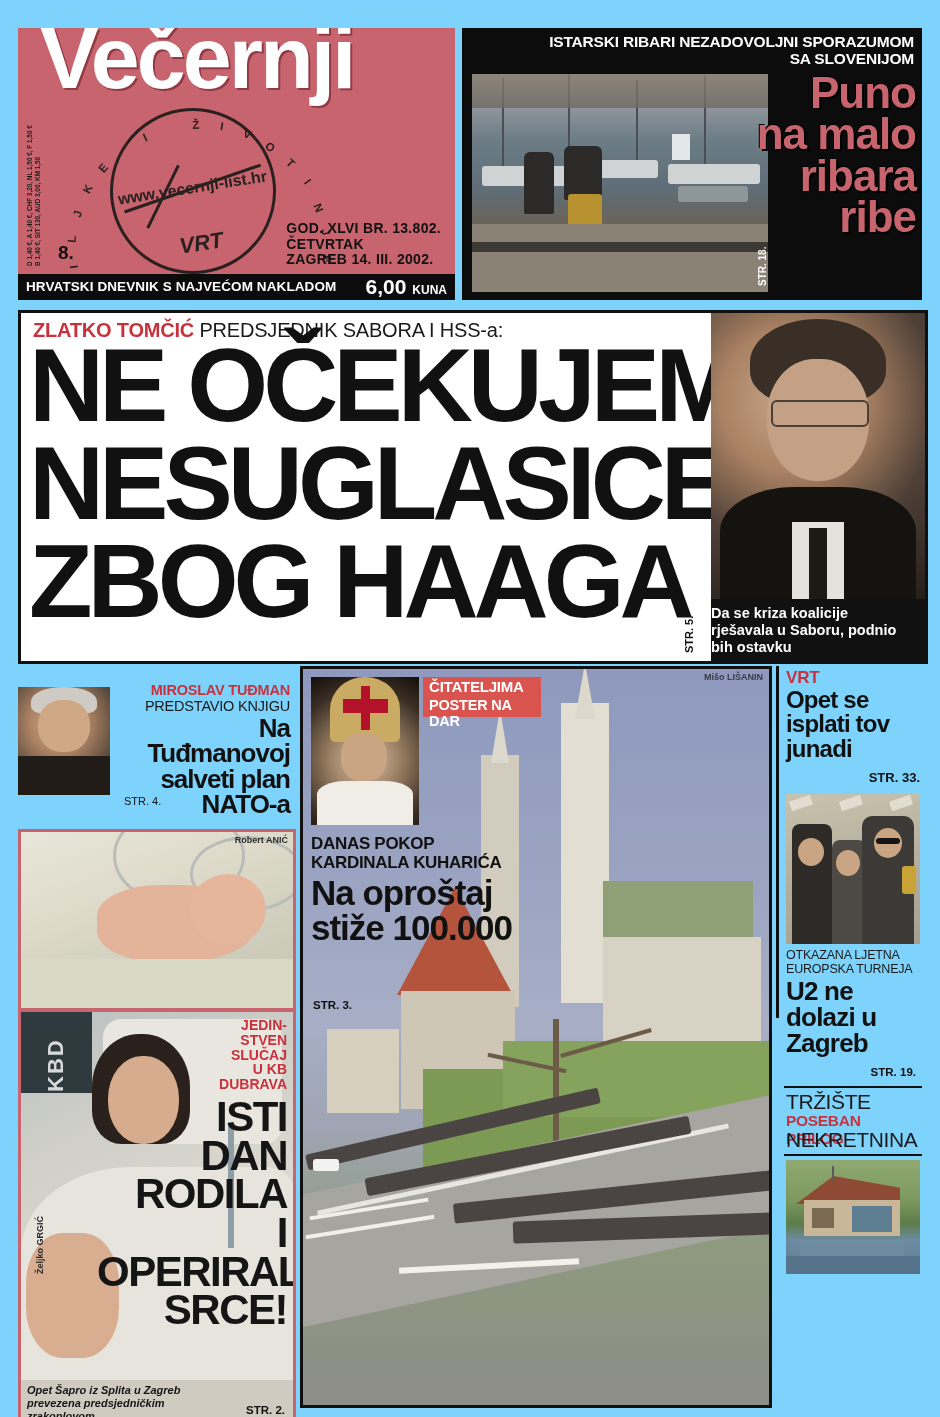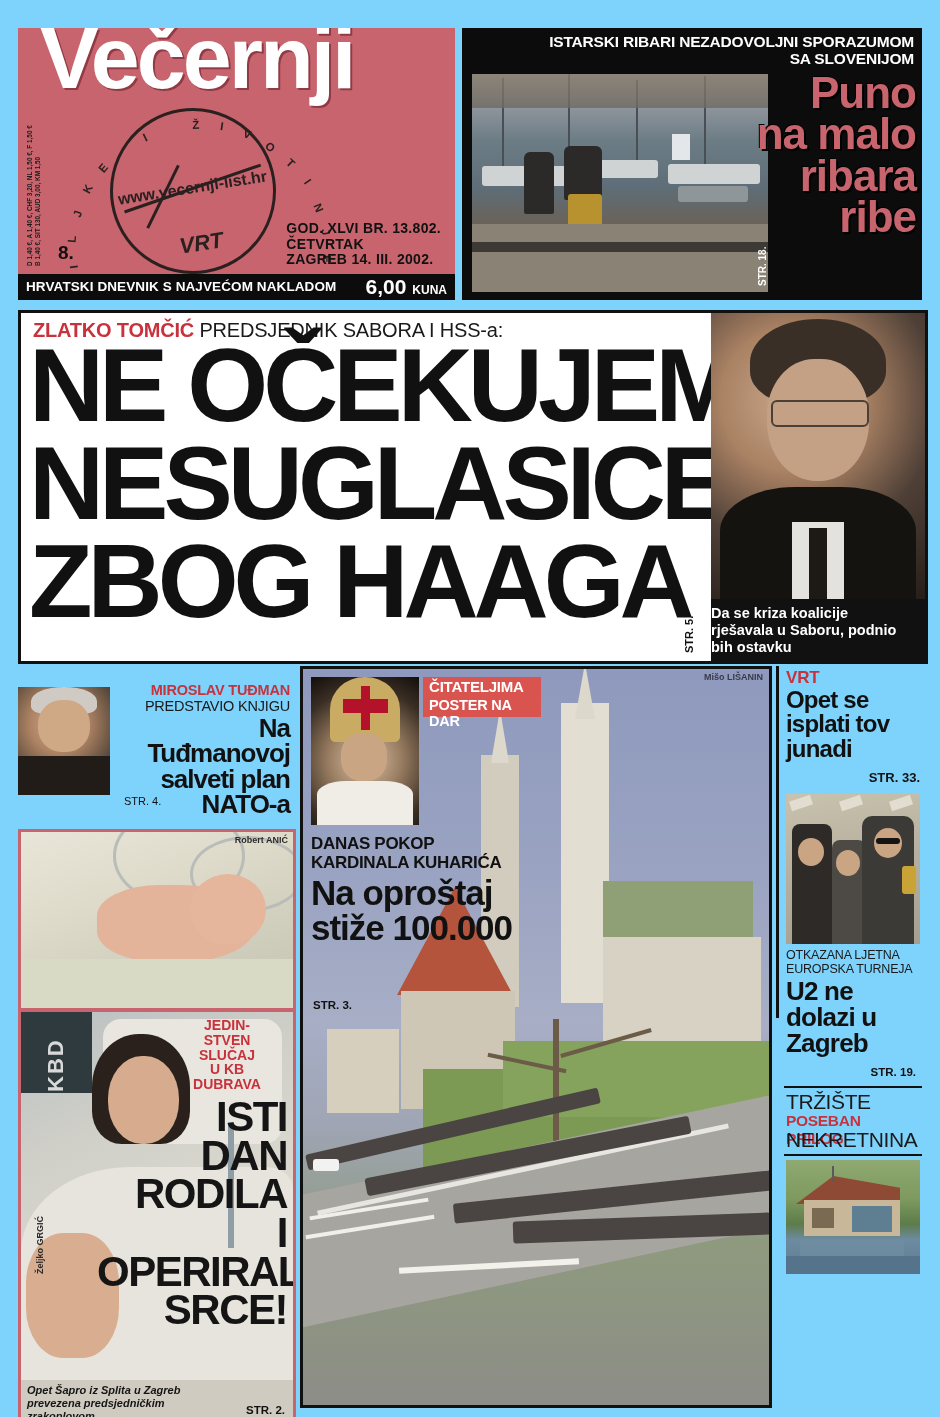--- a/index.html
+++ b/index.html
@@ -76,21 +76,21 @@
   #tudman-str{position:absolute;left:106px;top:112px;font-size:11px;font-weight:normal;color:#111;}
 
   #baby-box{position:absolute;left:0;top:146px;width:272px;height:176px;border:3px solid #c8646d;overflow:hidden;background:#d8d4c6;}
   #baby-credit{position:absolute;right:5px;top:3px;font-size:9px;font-weight:bold;color:#2a2a2a;}
 
   #hosp-box{position:absolute;left:0;top:326px;width:272px;height:410px;border:3px solid #c8646d;overflow:hidden;background:#cfcbc0;}
   #hosp-photo{position:absolute;left:0;top:0;width:272px;height:368px;overflow:hidden;}
   #hosp-kbd{position:absolute;left:6px;top:80px;width:20px;color:#d9d9d9;font-size:22px;font-weight:bold;letter-spacing:2px;}
   #hosp-kbd span{display:block;transform:rotate(-90deg);transform-origin:left top;position:absolute;left:16px;top:0;white-space:nowrap;}
   #hosp-kicker{position:absolute;right:6px;top:6px;width:120px;text-align:right;color:#c8323c;font-size:14px;font-weight:bold;line-height:1.06;}
-  #hosp-kicker span{display:block;text-align:center;}
+  #hosp-kicker span{display:block;}
   #hosp-hl{position:absolute;right:6px;top:86px;width:190px;text-align:right;color:#151515;font-size:42px;font-weight:bold;line-height:.92;letter-spacing:-1.5px;}
   #hosp-hl span{display:block;}
   #hosp-credit{position:absolute;left:4px;top:262px;width:14px;color:#2b2b2b;font-size:9px;font-weight:bold;}
   #hosp-credit span{display:block;transform:rotate(-90deg);transform-origin:left top;position:absolute;left:10px;top:0;white-space:nowrap;}
   #hosp-cap{position:absolute;left:6px;top:372px;width:196px;font-size:11px;font-style:italic;font-weight:bold;line-height:1.18;color:#151515;}
   #hosp-str{position:absolute;right:8px;bottom:6px;font-size:11.5px;font-weight:bold;color:#111;}
 
   
   #col-center{left:300px;top:666px;width:466px;height:736px;border:3px solid #111;overflow:hidden;background:#9aa3bf;}
   #cc-photo{position:absolute;left:0;top:0;right:0;bottom:0;}

